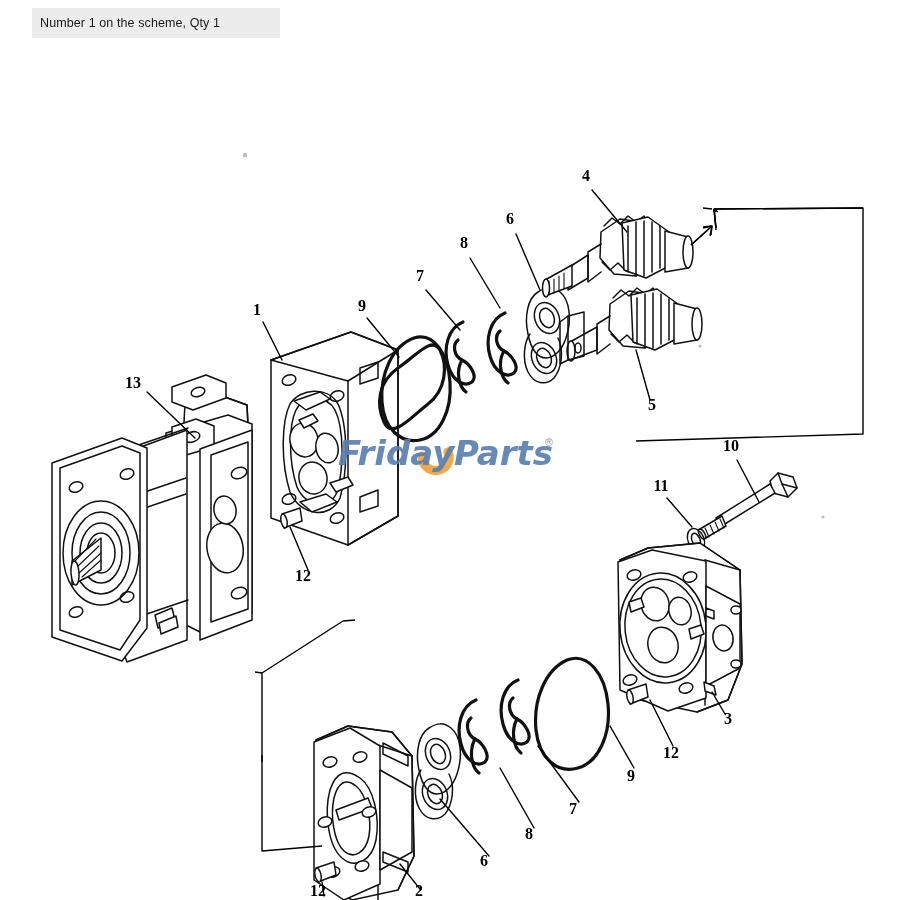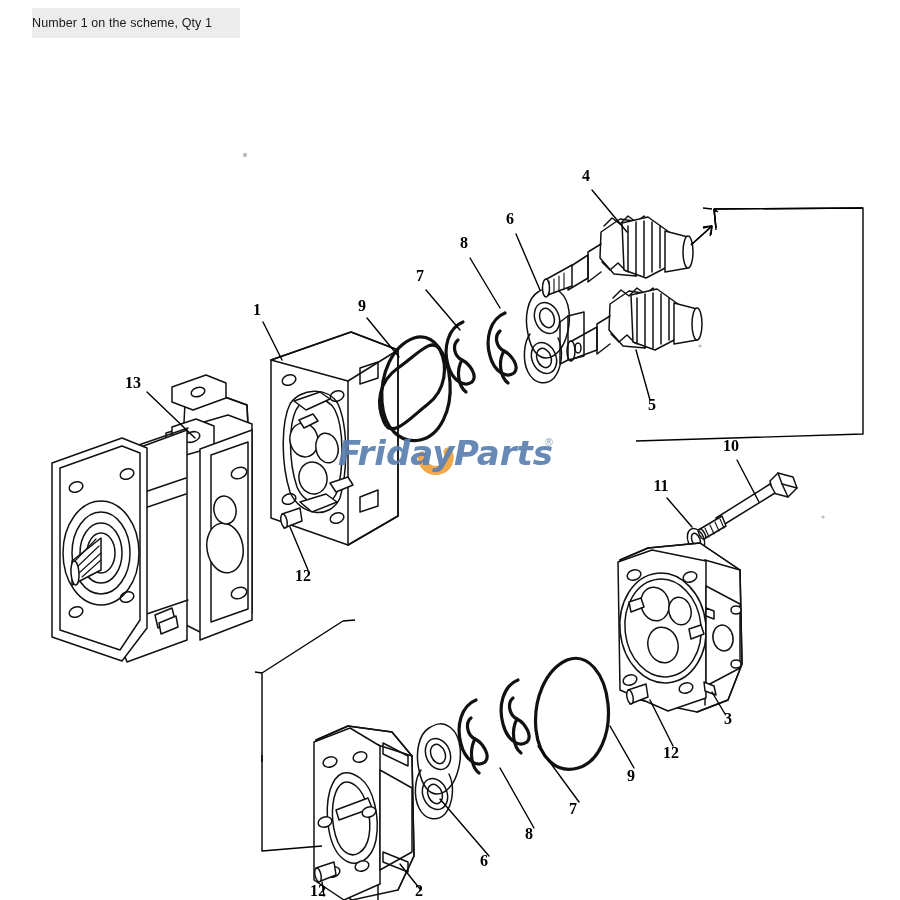--- a/index.html
+++ b/index.html
@@ -16,26 +16,27 @@
     height: 900px;
     background: #ffffff;
     overflow: hidden;
   }
 
   
   #tooltip {
     position: absolute;
     left: 32px;
     top: 8px;
-    width: 208px;
+    width: 248px;
     height: 30px;
     background: #ececec;
     color: #1a1a1a;
     font-size: 12.5px;
     line-height: 30px;
+    padding-left: 8px;
     box-sizing: border-box;
     white-space: nowrap;
     letter-spacing: 0.1px;
   }
 
   
   #diagram {
     position: absolute;
     left: 0;
     top: 0;

